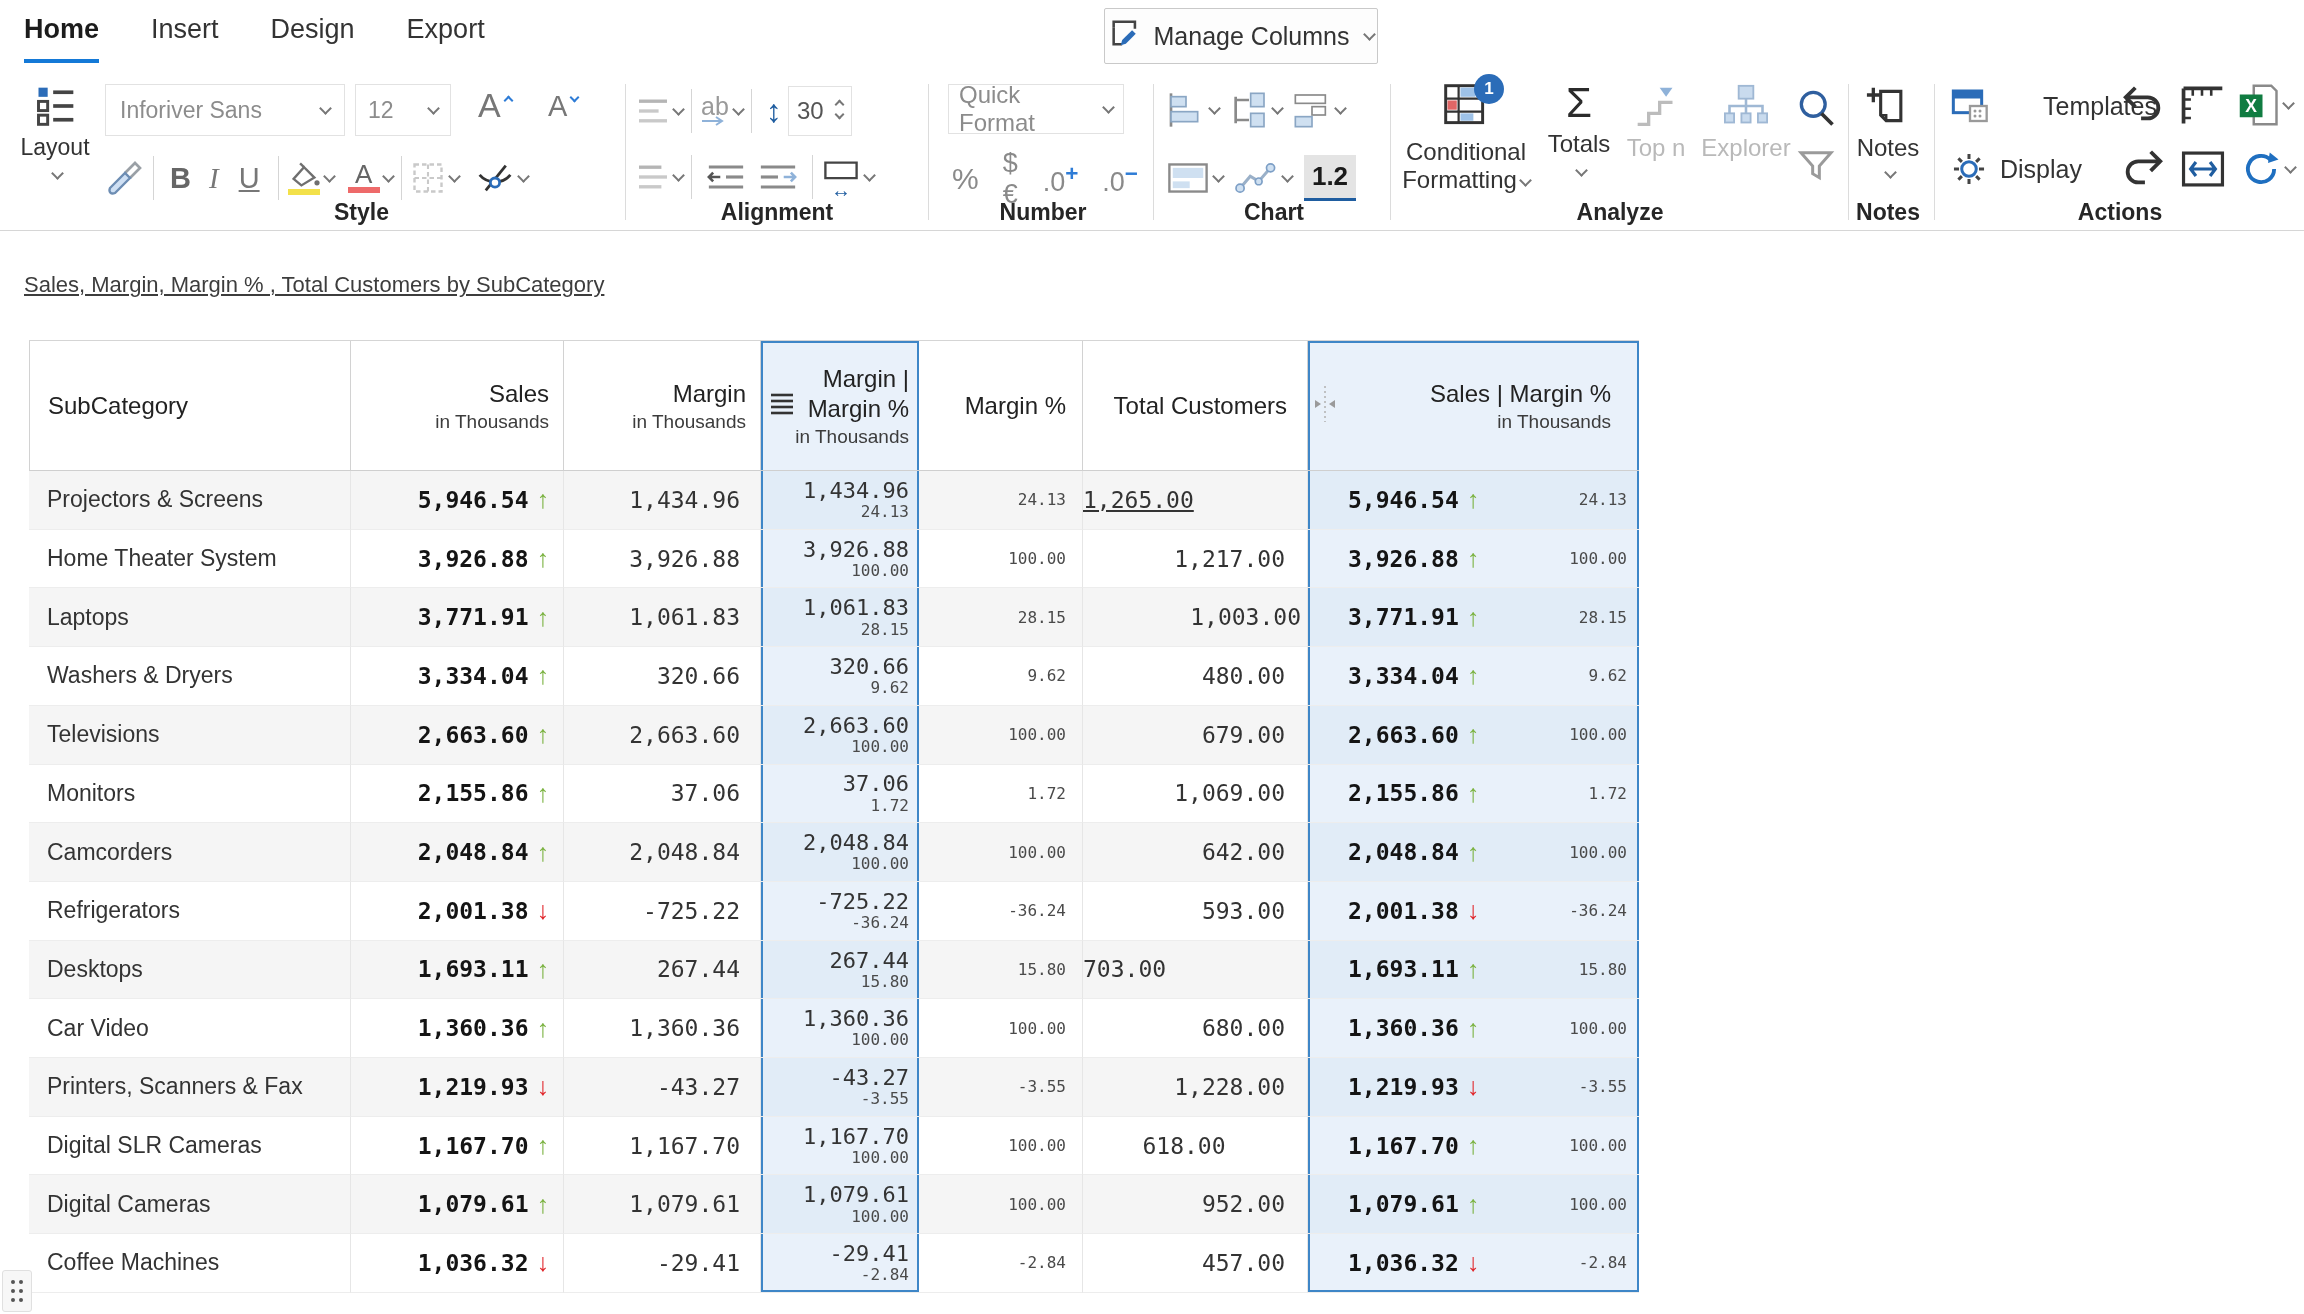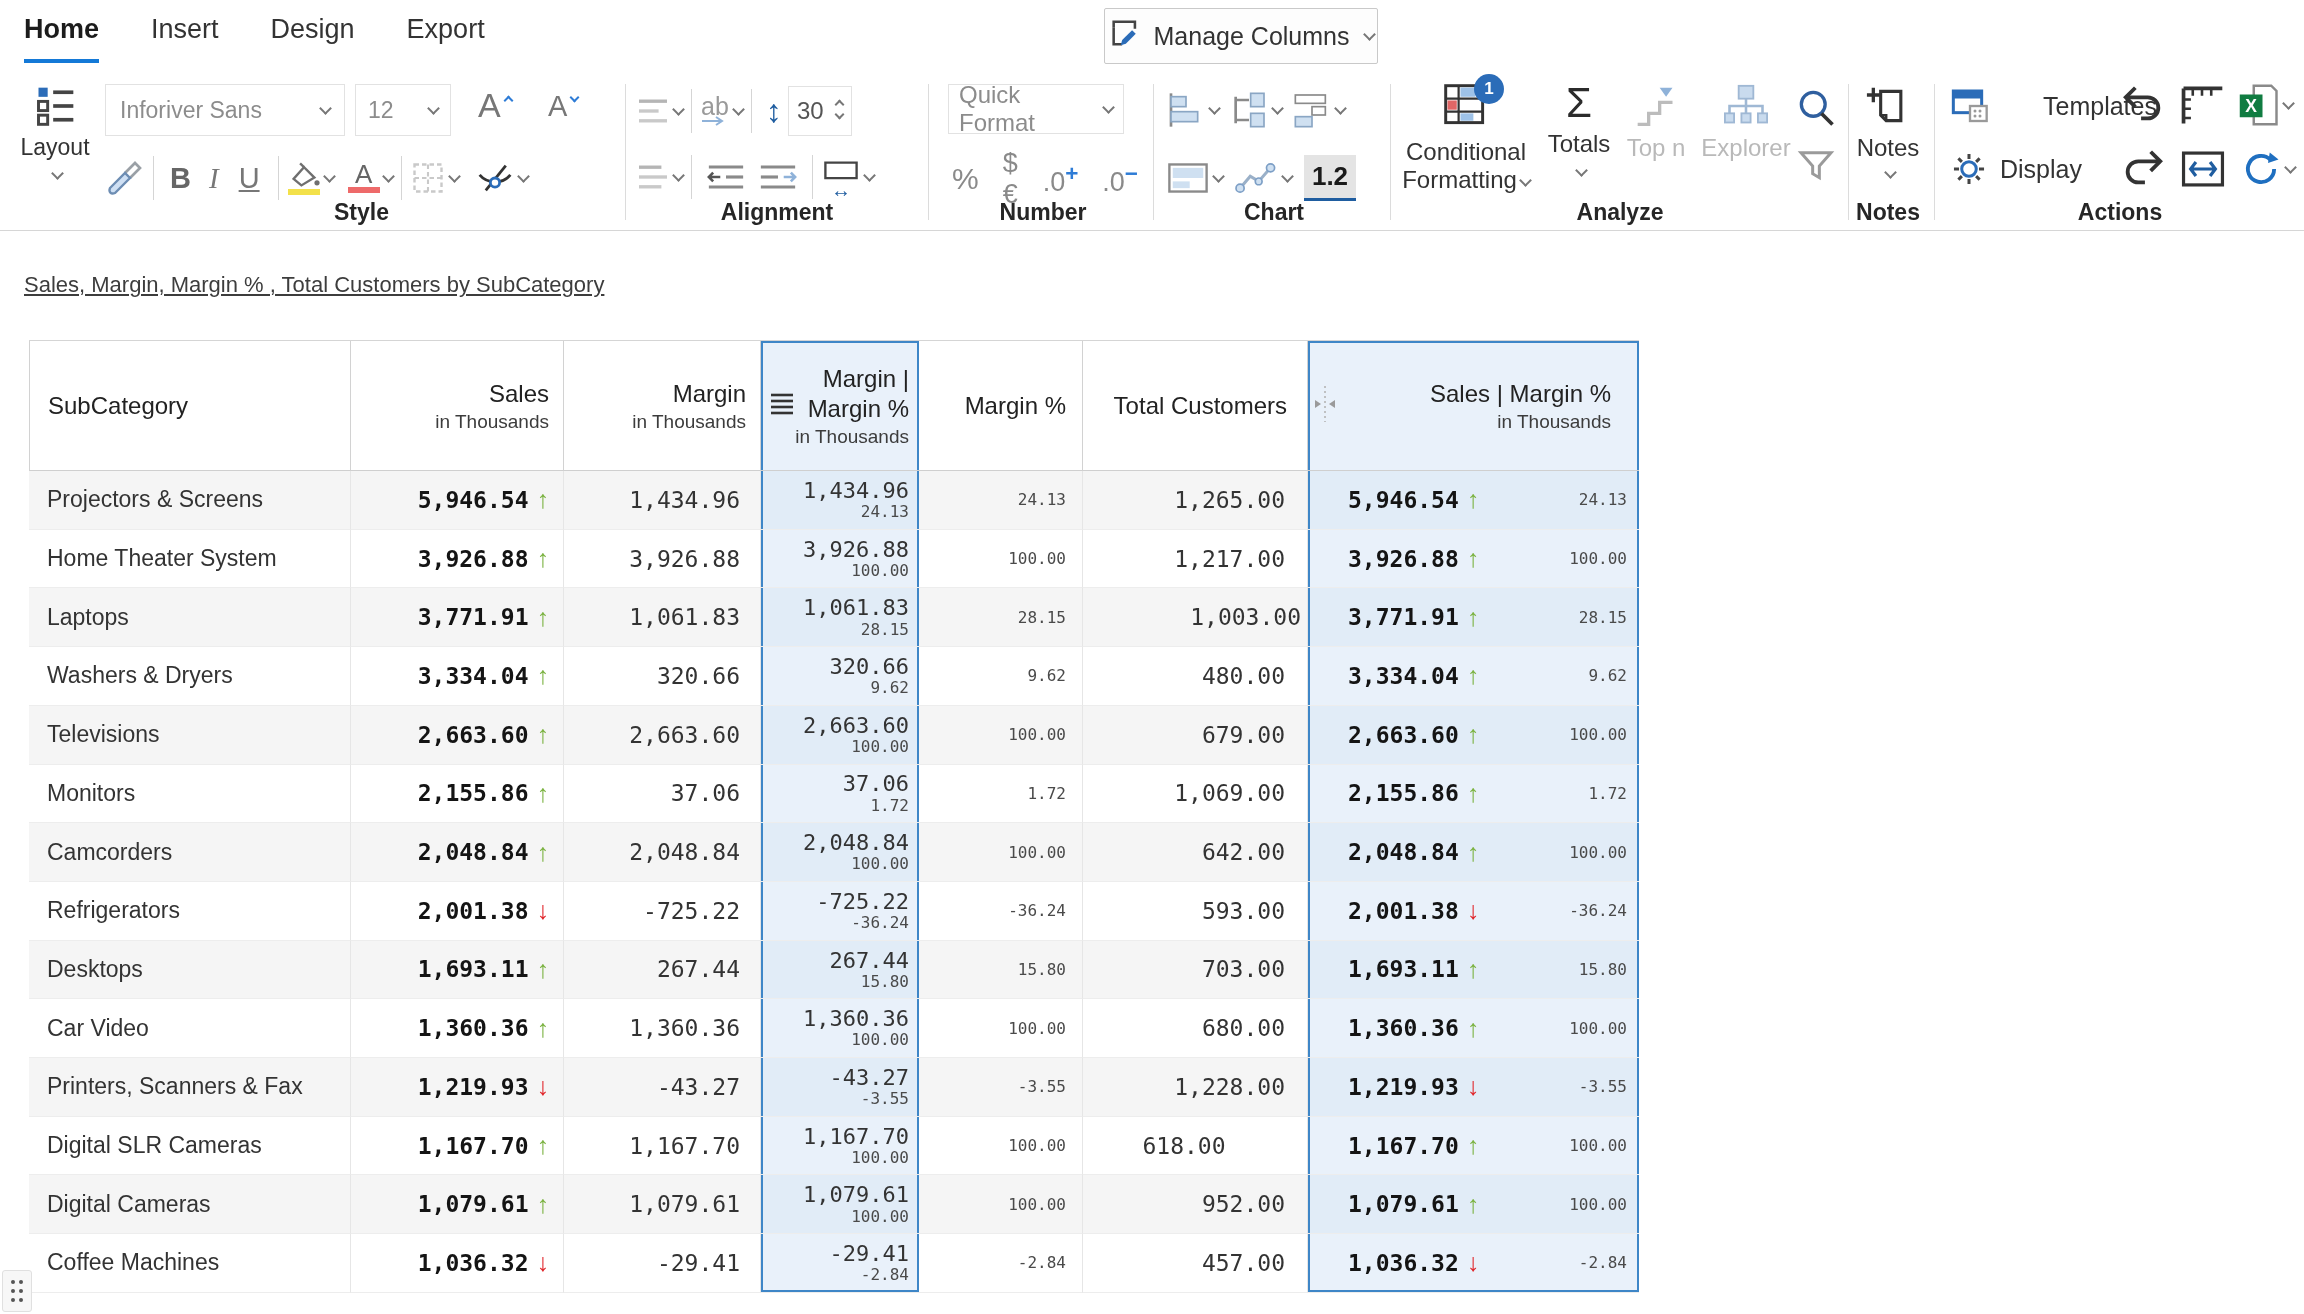--- a/index.html
+++ b/index.html
@@ -510,21 +510,21 @@
     <div class="c  odd" style="justify-content: flex-end; padding-right: 20px;">
       <span class="mono">1,434.96</span>
     </div>
     <div class="c sel two-line odd" style="padding-right: 10px;">
       <span class="mono" style="font-size: 22px;">1,434.96</span>
       <span class="mono small-pct">24.13</span>
     </div>
     <div class="c  odd" style="justify-content: flex-end; padding-right: 16px;">
       <span class="mono small-pct">24.13</span>
     </div>
-    <div class="c  odd" style="justify-content: flex-end; padding-right: 22px;">
+    <div class="c  odd" style="justify-content: flex-start; padding-right: 22px; text-decoration: underline;">
       <span class="mono">1,265.00</span>
     </div>
     <div class="c sel odd" style="padding-left: 40px;">
       <span style="display: flex; align-items: center; gap: 8px;">
         <span class="mono" style="font-weight: 700; color: rgb(20, 20, 20);">5,946.54</span>
         <span class="tu" style="font-size: 25px;">↑</span>
       </span>
       <span style="flex: 1 1 0%;"></span>
       <span class="mono small-pct" style="padding-right: 12px;">24.13</span>
     </div>
@@ -734,21 +734,21 @@
     <div class="c  odd" style="justify-content: flex-end; padding-right: 20px;">
       <span class="mono">267.44</span>
     </div>
     <div class="c sel two-line odd" style="padding-right: 10px;">
       <span class="mono" style="font-size: 22px;">267.44</span>
       <span class="mono small-pct">15.80</span>
     </div>
     <div class="c  odd" style="justify-content: flex-end; padding-right: 16px;">
       <span class="mono small-pct">15.80</span>
     </div>
-    <div class="c  odd" style="justify-content: flex-end; padding-right: 22px;">
+    <div class="c  odd" style="justify-content: flex-start; padding-right: 22px;">
       <span class="mono">703.00</span>
     </div>
     <div class="c sel odd" style="padding-left: 40px;">
       <span style="display: flex; align-items: center; gap: 8px;">
         <span class="mono" style="font-weight: 700; color: rgb(20, 20, 20);">1,693.11</span>
         <span class="tu" style="font-size: 25px;">↑</span>
       </span>
       <span style="flex: 1 1 0%;"></span>
       <span class="mono small-pct" style="padding-right: 12px;">15.80</span>
     </div>

